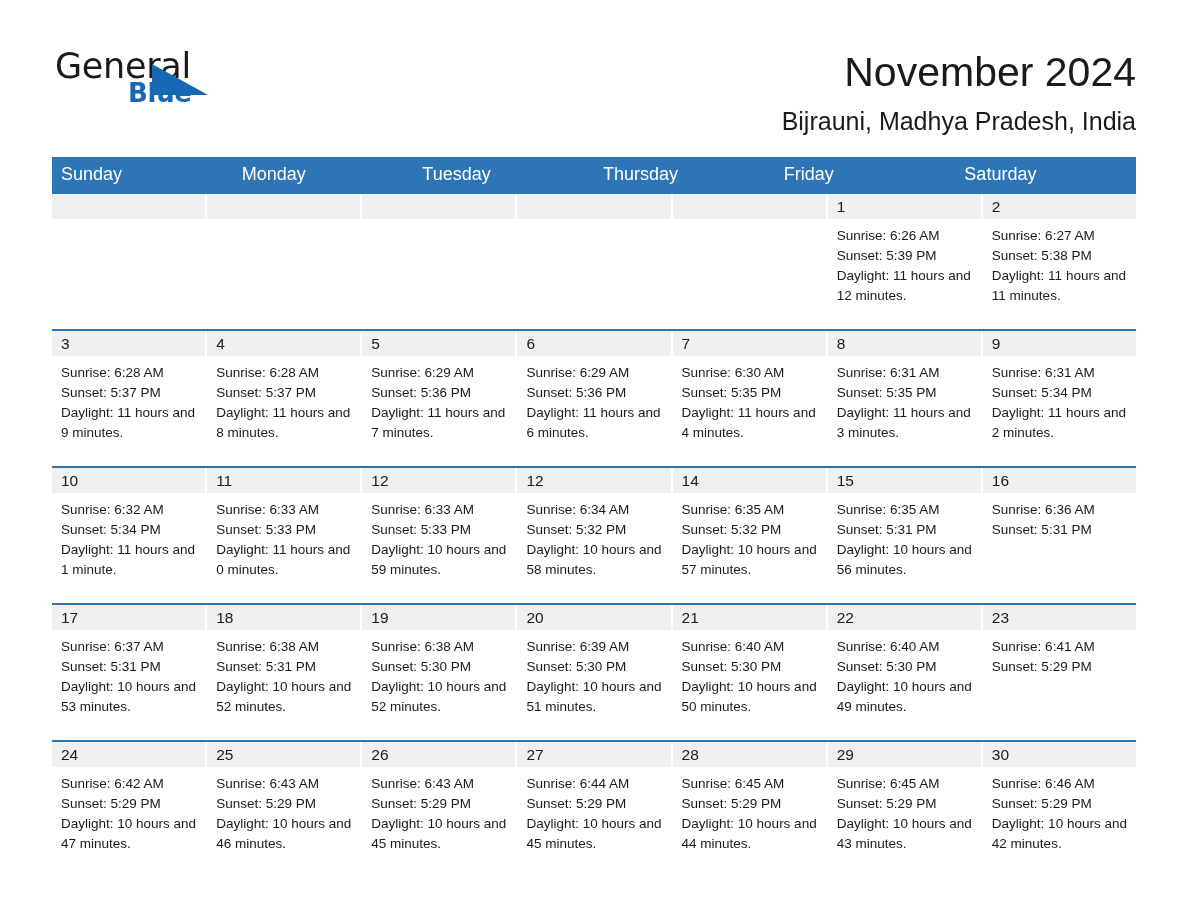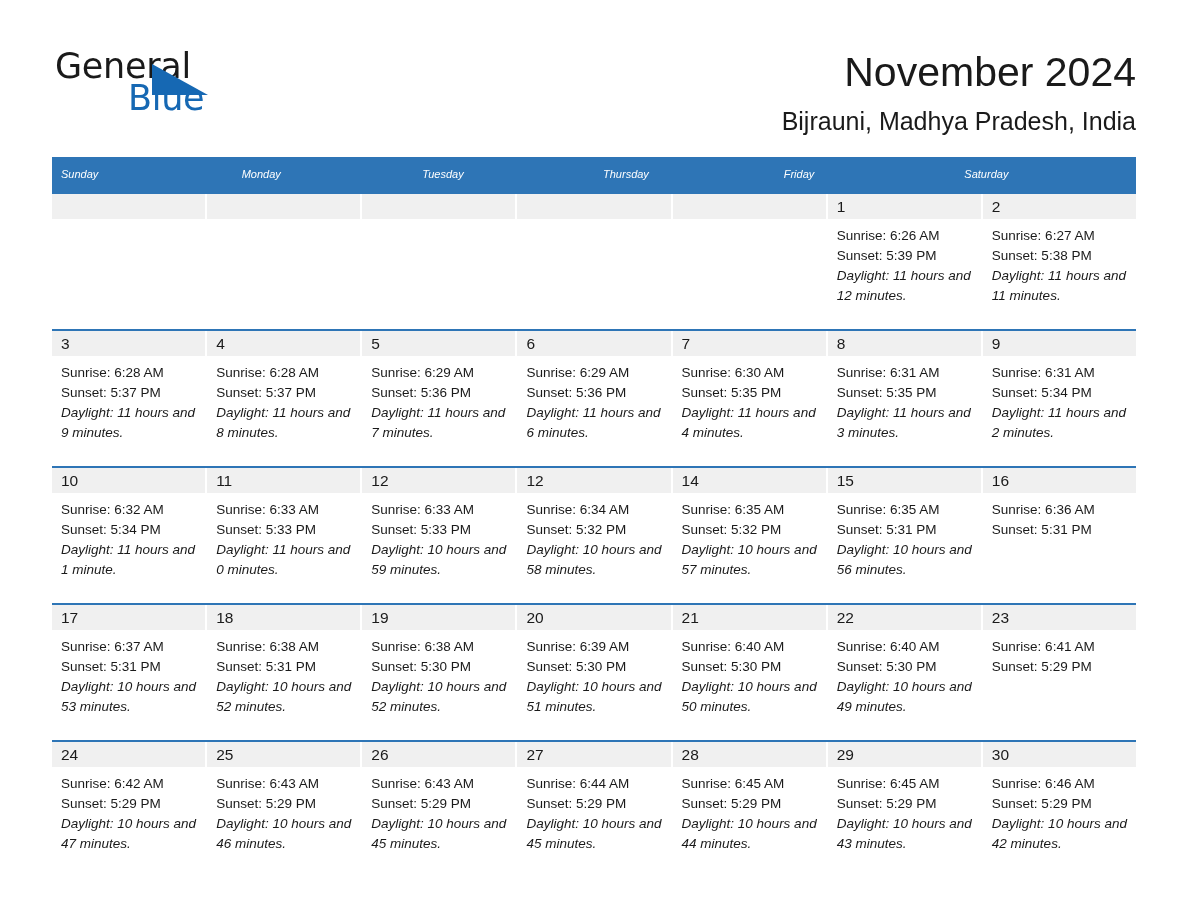--- a/index.html
+++ b/index.html
@@ -48,25 +48,25 @@
   }
   .logo-tri {
     position: absolute;
     left: 97px;
     top: 18px;
   }
   .logo-blue {
     position: absolute;
     left: 73px;
     top: 32px;
-    font-size: 35px;
+    font-size: 26px;
     letter-spacing: -0.3px;
     color: #1668b3;
     font-family: "DejaVu Sans", sans-serif;
-    font-weight: 400;
+    font-weight: 700;
   }
   .titles {
     text-align: right;
     padding-top: 2px;
   }
   .cal-title {
     font-size: 41px;
     font-weight: 400;
     color: #1a1a1a;
     line-height: 48px;
@@ -86,25 +86,24 @@
     margin: 19px 52px 0 52px;
     width: 1084px;
   }
   .weekday-row {
     display: flex;
     background: #2e75b6;
   }
   .weekday {
     flex: 1 1 0;
     color: #ffffff;
-    font-size: 11px;
+    font-size: 18px;
     line-height: 15.5px;
     padding: 10px 0 11px 9px;
     box-sizing: border-box;
-    font-style: italic;
   }
   .week-row {
     display: flex;
     border-top: 2px solid #2e75b6;
     background: #ffffff;
   }
   .week-row.first {
     border-top: none;
   }
   .daycell {
@@ -135,21 +134,20 @@
     box-sizing: border-box;
   }
   .dayinfo div {
     font-size: 13.5px;
     line-height: 20px;
     color: #1a1a1a;
     white-space: nowrap;
   }
   .dayinfo .daylight {
     white-space: normal;
-    font-style: italic;
   }
 </style>
 </head>
 <body>
 
 <div class="page">
 
   <div class="topbar">
 
     <div class="logo">

